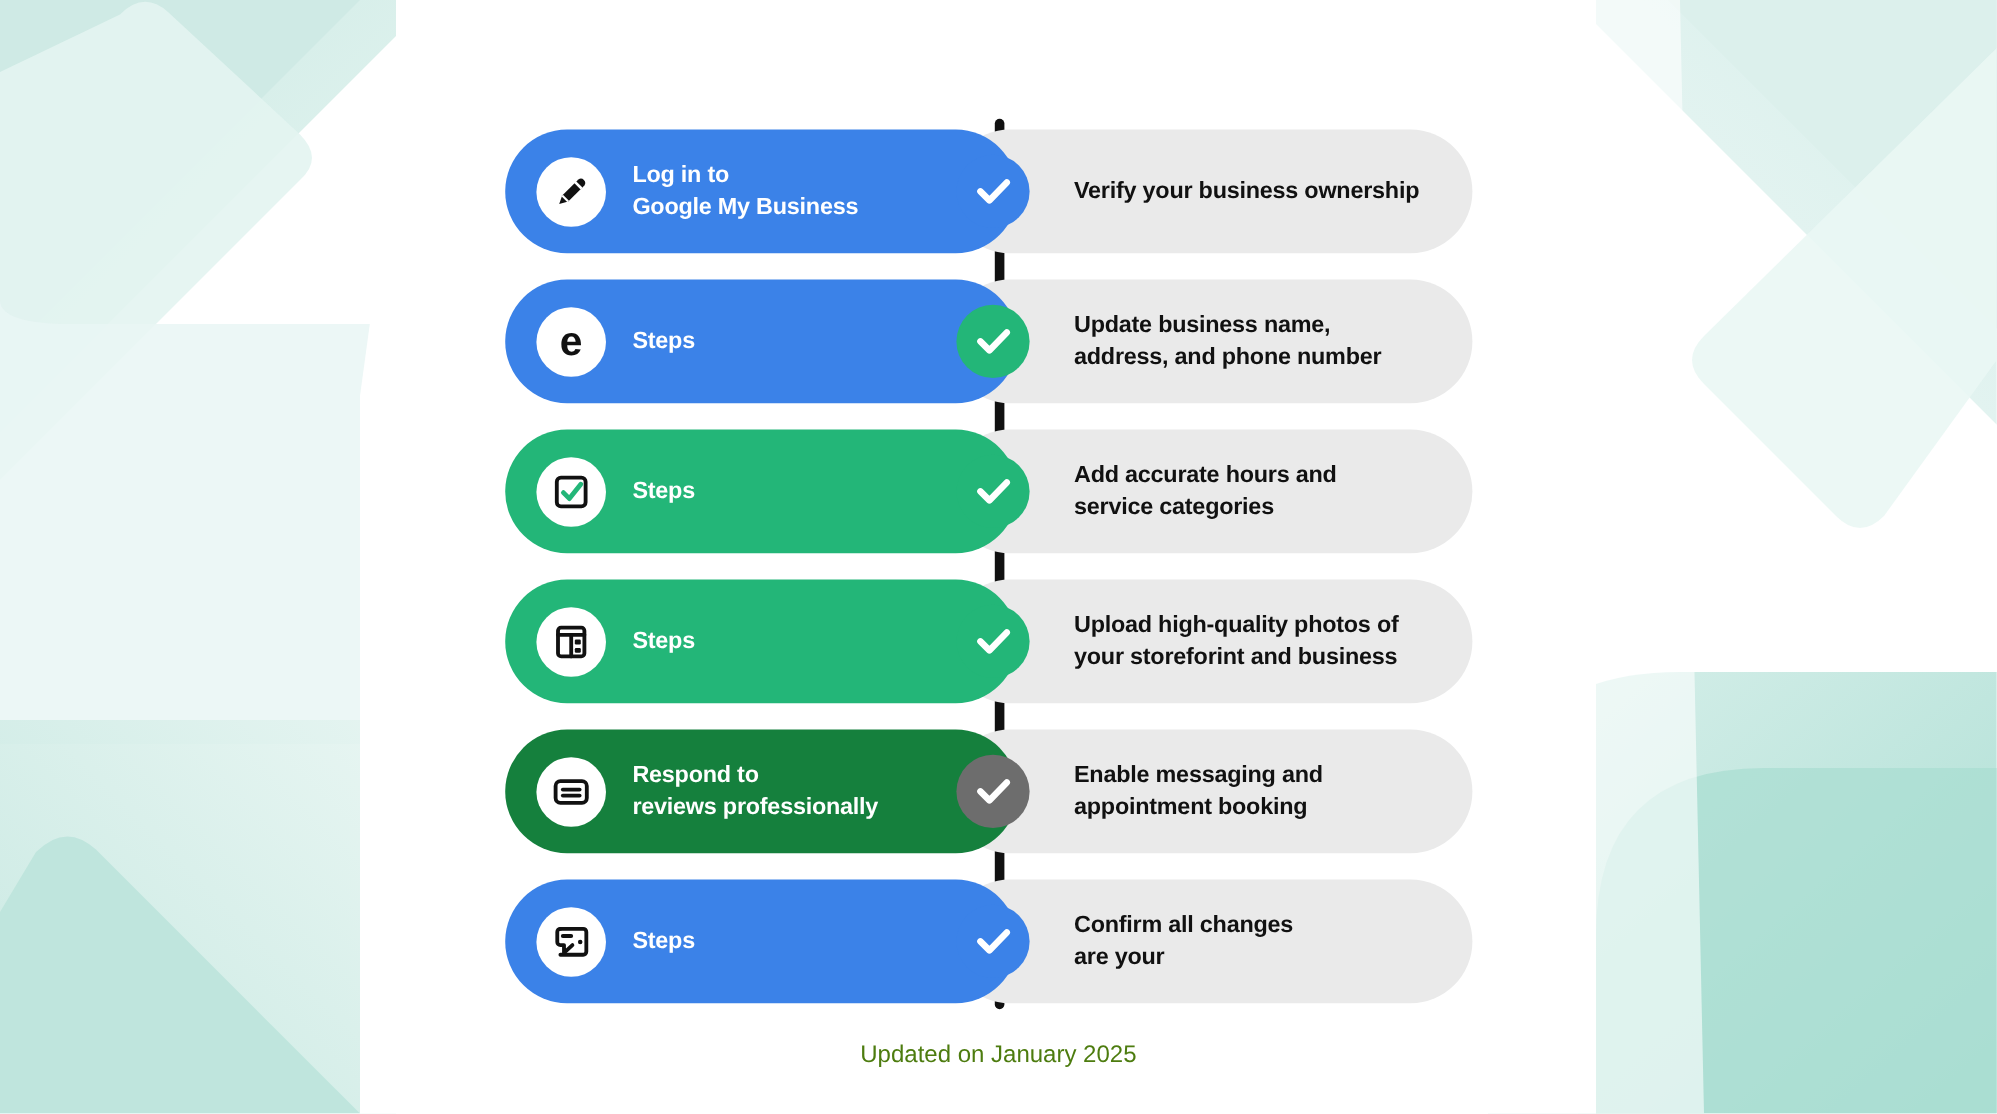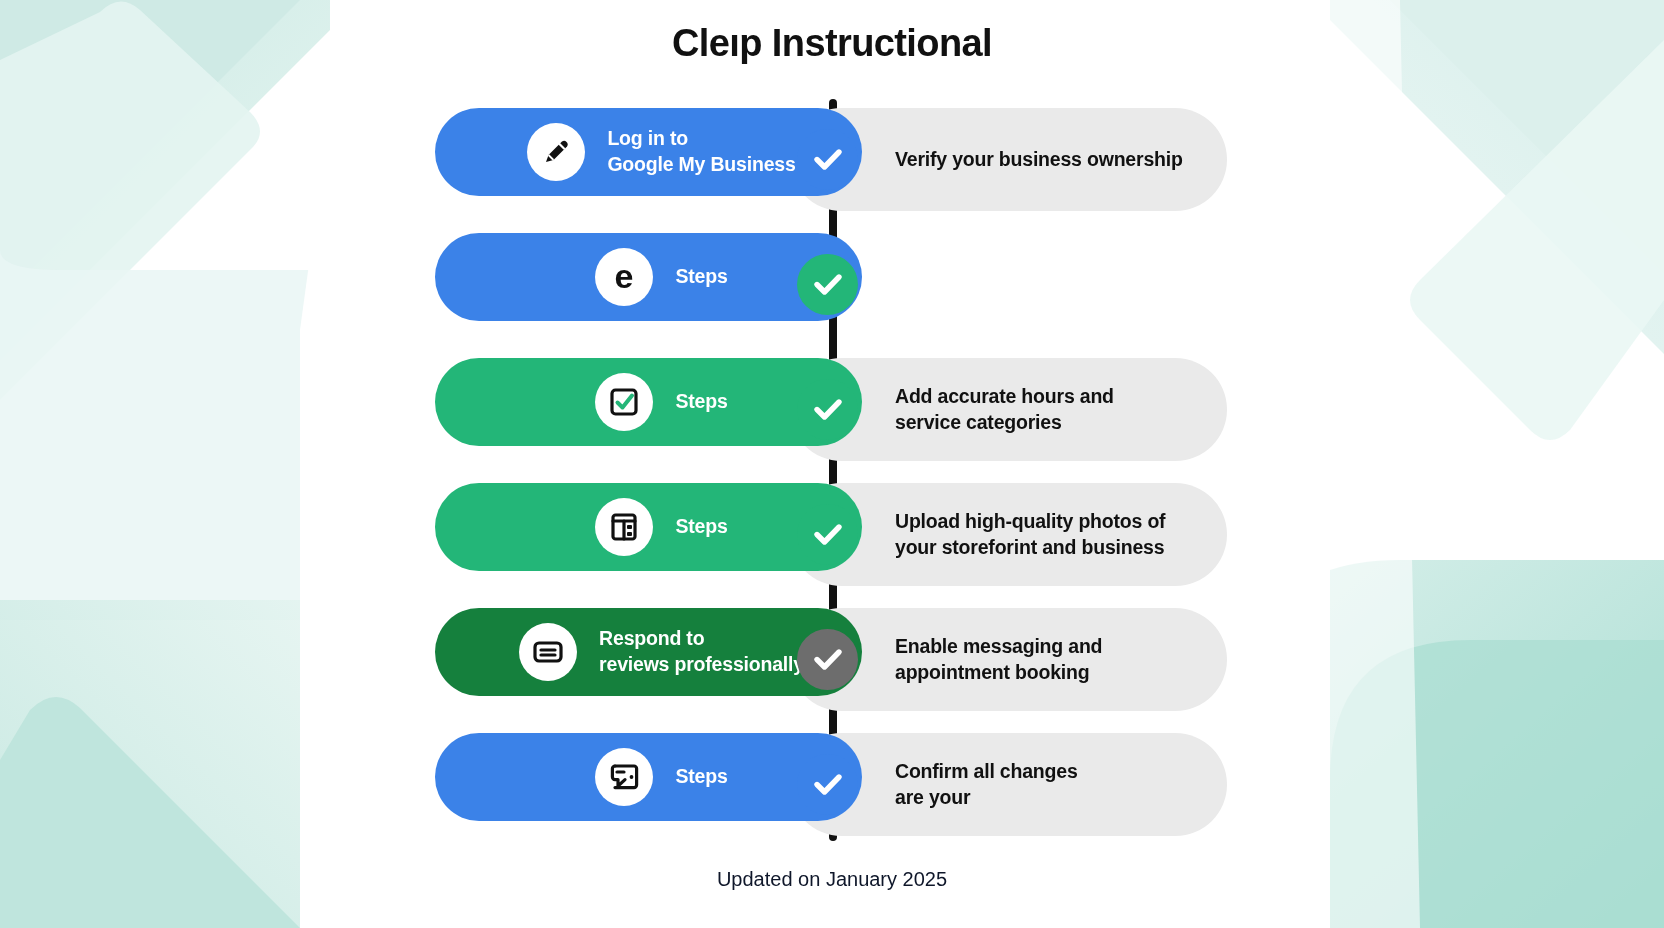--- a/index.html
+++ b/index.html
@@ -90,29 +90,28 @@
     font-weight: bold;
     line-height: 1.32;
     color: #111111;
     white-space: pre-line;
     letter-spacing: -0.2px;
   }
 
   
   .row-left {
     position: absolute;
-    left: 435px;
+    left: 421px;
     top: 0;
     width: 427px;
-    height: 88px;
+    height: 103px;
     border-radius: 52px;
     display: flex;
     align-items: center;
     z-index: 3;
-    justify-content: center;
   }
 
   .row-icon {
     width: 58px;
     height: 58px;
     margin-left: 26px;
     border-radius: 50%;
     background: #ffffff;
     display: flex;
     align-items: center;
@@ -149,21 +148,21 @@
   .row-check svg { display: block; }
 
   
   #footer-note {
     position: absolute;
     top: 868px;
     left: 0;
     width: 100%;
     text-align: center;
     font-size: 20px;
-    color: #0f172a;
+    color: #4d7c0f;
     z-index: 3;
   }
 </style>
 </head>
 <body>
 
 <svg id="bg-layer" viewBox="0 0 1664 928" preserveAspectRatio="none">
   <defs>
     <linearGradient id="gTL" x1="0" y1="0" x2="1" y2="1">
       <stop offset="0%" stop-color="#cdeae4"></stop>
@@ -201,21 +200,20 @@
   <path d="M1664 928 V640 H1470 Q1330 640 1330 780 V928 Z" fill="#a9ddd2" opacity="0.75"></path>
 
   <path d="M345 0 H1330 V928 H300 Q300 700 330 560 Q360 360 345 0 Z" fill="#ffffff"></path>
   <rect x="330" y="0" width="985" height="928" fill="#ffffff"></rect>
   <path d="M300 330 L345 0 H420 L330 928 H300 Z" fill="#ffffff"></path>
   <path d="M1315 0 H1400 L1420 928 H1300 Z" fill="#ffffff" opacity="0.6"></path>
 </svg>
 
 <div id="canvas">
 
-  <div id="page-title">Cleıp Instructional</div>
 
   <div id="timeline-axis"></div>
 
   <div id="rows">
       <div class="row">
         <div class="row-right">
           <div class="row-right-text">Verify your business ownership</div>
         </div>
         <div class="row-left" style="background:#3b82e8">
           <span class="row-icon">
@@ -228,20 +226,24 @@
           <span class="row-left-text">Log in to
 Google My Business</span>
         </div>
         <div class="row-check" style="background:#3b82e8">
           <svg width="40" height="40" viewBox="0 0 40 40">
             <path d="M9 19.5 L16.5 27 L31 12" stroke="#ffffff" fill="none" stroke-width="5.4" stroke-linecap="round" stroke-linejoin="round"></path>
           </svg>
         </div>
       </div>
       <div class="row">
+        <div class="row-right">
+          <div class="row-right-text">Update business name,
+address, and phone number</div>
+        </div>
         <div class="row-left" style="background:#3b82e8">
           <span class="row-icon">
             <svg width="40" height="40" viewBox="0 0 40 40">
               <text x="20" y="31" text-anchor="middle" font-family="Liberation Sans, sans-serif" font-size="34" font-weight="bold" fill="#111111">e</text>
             </svg>
           </span>
           <span class="row-left-text">Steps</span>
         </div>
         <div class="row-check" style="background:#23b678">
           <svg width="40" height="40" viewBox="0 0 40 40">

